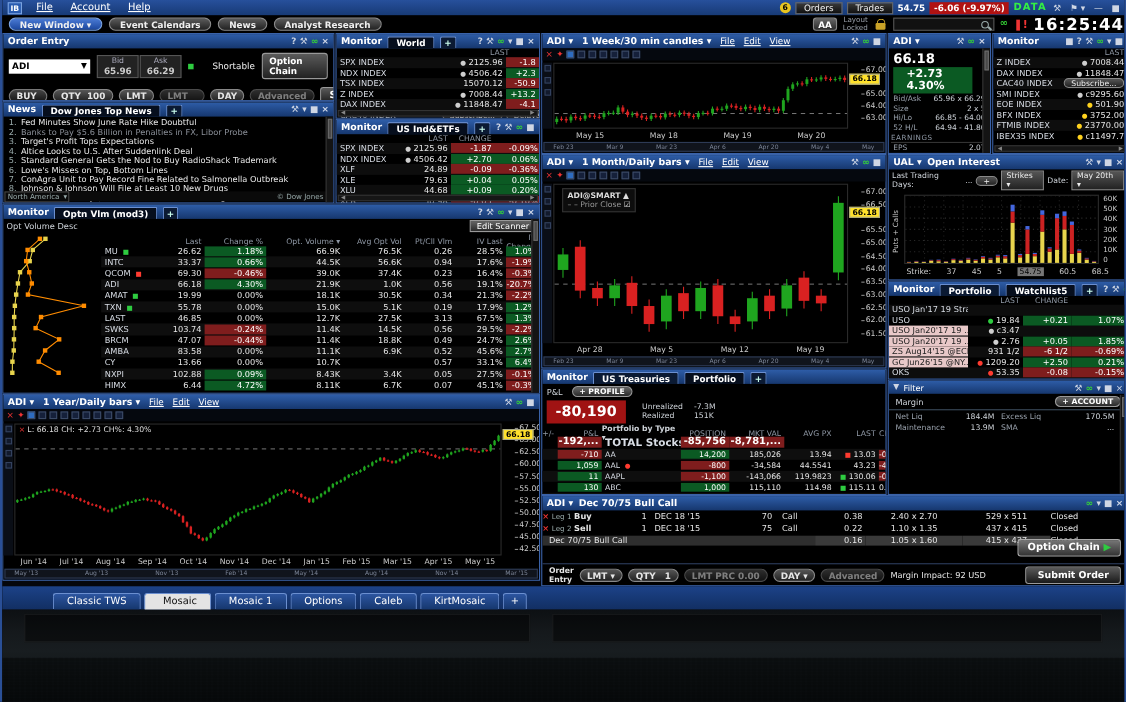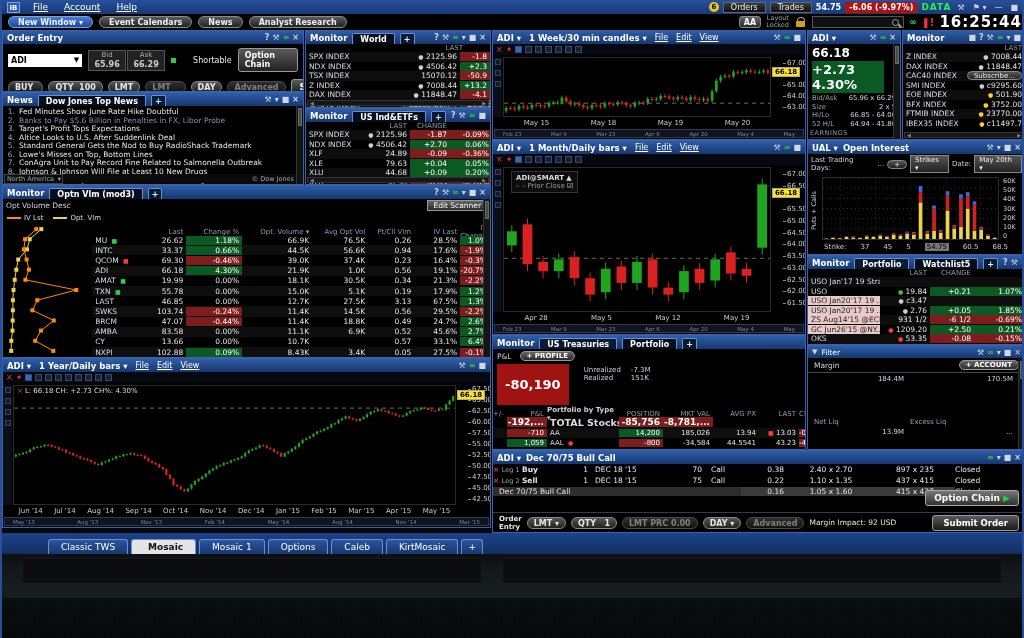--- a/index.html
+++ b/index.html
@@ -125,49 +125,49 @@
   .cscroll{position:absolute;left:1px;right:1px;bottom:1px;height:9px;background:#10141c;border:1px solid #2d3car;border:1px solid #2d3a55;display:flex;justify-content:space-between;align-items:center;font-size:5.5px;color:#7b8496;padding:0 8px;}
   .ledge{position:absolute;left:0;top:26px;bottom:22px;width:9px;background:#0a0e16;display:flex;flex-direction:column;align-items:center;gap:5px;padding-top:2px;font-size:6px;color:#5b6craft;color:#5b6f9e;}
   .ledge span{display:block;width:6px;height:6px;border:1px solid #33415e;background:#121a2c;}
   .ovl{position:absolute;left:14px;top:28px;font-size:7px;color:#ddd;z-index:3;}
   .ovl .rx{color:#e33;margin-right:2px;}
   .legendbox{position:absolute;left:18px;top:30px;background:#15151599;border:1px solid #333;padding:2px 4px;font-size:7px;color:#ddd;z-index:3;}
   .legendbox .pc{color:#999;}
 
   
   .qlast{font-size:12px;font-weight:bold;color:#fff;padding:2px 0 0 4px;}
-  .qchg{display:inline-block;background:#0b5a23;color:#fff;font-size:13px;font-weight:bold;padding:1px 0;margin:1px 16px 1px 4px;}
+  .qchg{display:inline-block;background:#0b5a23;color:#fff;font-size:10px;font-weight:bold;padding:1px 12px;margin:1px 16px 1px 4px;}
   .qrow{display:flex;font-size:6.8px;color:#cfd4da;padding:0 4px;height:8.6px;}
   .qrow .k{color:#98a0ab;width:30px;}
   .qrow .v{margin-left:auto;white-space:nowrap;}
   .qsec{font-size:6.5px;color:#8f98a5;border-bottom:1px solid #333;margin:1px 2px 0 2px;letter-spacing:.5px;}
 
   
   .oi-ctl{display:flex;align-items:center;font-size:7px;color:#cfd4da;gap:3px;padding:1px 3px;}
   .oi-dd{background:linear-gradient(#555,#222);border:1px solid #888;font-size:7px;padding:0 4px;color:#eee;}
   .oi-wrap{position:absolute;left:14px;right:26px;top:36px;bottom:14px;border:1px solid #2c2c2c;}
   .oi-ylab{position:absolute;left:2px;top:40px;bottom:14px;width:10px;font-size:6.5px;color:#ccc;writing-mode:vertical-rl;transform:rotate(180deg);text-align:center;}
   .oi-yaxis{position:absolute;right:2px;top:36px;bottom:14px;width:22px;font-size:6.5px;color:#ccc;}
   .oi-xaxis{position:absolute;left:14px;right:26px;bottom:3px;font-size:7px;color:#ccc;display:flex;gap:14px;padding-left:2px;}
   .strikehl{background:#777;color:#000;padding:0 2px;}
 
   
   .filterbar{height:12px;background:linear-gradient(#2e5da8,#16376e);display:flex;align-items:center;justify-content:flex-end;gap:4px;font-size:7.5px;color:#fff;padding:0 4px;}
   .funnel{color:#cfd6e4;font-size:7px;}
   .acct-margin{display:flex;align-items:center;font-size:7.5px;color:#cfd4da;padding:2px 6px;border-bottom:1px solid #3a4a5a;}
   .acctbtn{margin-left:auto;background:linear-gradient(#666,#2a2a2a);border:1px solid #999;border-radius:8px;font-size:7px;font-weight:bold;padding:0 6px;color:#fff;}
   .acct-grid{display:grid;grid-template-columns:52px 44px 52px 1fr;font-size:7px;color:#cfd4da;padding:2px 6px;row-gap:2px;}
-  .acct-grid .k{color:#98a0ab;margin-top:43px;}
+  .acct-grid .k{color:#98a0ab;}
   .acct-grid .v{text-align:right;padding-right:6px;}
 
   
   .pnl-top{display:flex;align-items:center;gap:8px;padding:2px 4px;}
   .pnl-lbl{font-size:7.5px;color:#cfd4da;}
   .profilebtn{background:linear-gradient(#666,#2a2a2a);border:1px solid #999;border-radius:8px;font-size:7px;font-weight:bold;color:#fff;padding:0 6px;}
-  .pnl-big{background:#a01313;color:#fff;font-size:13px;font-weight:bold;padding:13px 8px;margin:1px 0 1px 4px;display:inline-block;}
+  .pnl-big{background:#a01313;color:#fff;font-size:13px;font-weight:bold;padding:3px 8px;margin:1px 0 1px 4px;display:inline-block;}
   .pnl-sub{display:inline-grid;grid-template-columns:auto auto;column-gap:10px;font-size:7px;color:#cfd4da;vertical-align:top;margin-left:10px;margin-top:3px;}
   .pf-grid{grid-template-columns:14px 40px 72px 44px 50px 46px 40px 1fr;}
   .pf-grid .mrow,.pfrow{height:10px;}
   .pfrow{display:grid;grid-template-columns:14px 40px 72px 44px 50px 46px 40px 1fr;font-size:7px;align-items:center;height:10px;}
   .pfrow:nth-child(even){background:#0e0e0e;}
   .pfrow.total{font-size:9px;font-weight:bold;height:12px;}
   .pfrow.total .sym{font-size:9.5px;}
 
   
   .bc-grid{display:grid;grid-template-columns:64px 34px 74px 40px 36px 46px 88px 80px 52px 1fr;font-size:7.5px;align-items:center;}
@@ -179,21 +179,21 @@
   .oc2btn{position:absolute;right:6px;bottom:26px;background:linear-gradient(#777,#333);border:1px solid #aaa;border-radius:3px;color:#fff;font-size:9px;font-weight:bold;padding:2px 8px;}
   .oc2btn .ar{color:#2ecc40;}
   .bc-order{position:absolute;left:0;right:0;bottom:0;height:20px;border-top:1px solid #2c3c5c;display:flex;align-items:center;gap:5px;padding:0 6px;font-size:7.5px;}
   .bc-order .lbl{font-size:7px;font-weight:bold;line-height:8px;white-space:pre-line;}
   .subord{margin-left:auto;background:linear-gradient(#5a5a5a,#1a1a1a);border:1px solid #999;border-radius:3px;color:#fff;font-size:8.5px;font-weight:bold;padding:2px 10px;}
 
   
   .tabsbar{position:absolute;left:0;top:533px;width:1024px;height:21px;background:linear-gradient(#1c4288,#122f63);display:flex;align-items:flex-end;padding-left:46px;gap:3px;z-index:4;}
   .wstab{background:linear-gradient(#2c55a0,#16376e);border:1px solid #6b8fd0;border-bottom:none;border-radius:3px 3px 0 0;
     color:#fff;font-size:9px;padding:2px 12px;}
-  .wstab.active{background:#e4e4e4;color:#111;font-weight:bold;padding-left:16px;}
+  .wstab.active{background:#e4e4e4;color:#111;font-weight:normal;padding-left:16px;}
   .wstab.plus{padding:2px 6px;}
 
   .reflection{position:absolute;left:0;top:554px;width:1024px;height:84px;
     background:linear-gradient(180deg,#0d1013 0%,#15191c 25%,#181d20 45%,#121618 70%,#0c0f11 100%);}
   .ghost{position:absolute;background:#000;opacity:.45;border:1px solid #222;}
   .noise{position:absolute;left:0;right:0;bottom:0;height:40px;opacity:.5;
     background:repeating-linear-gradient(90deg,#1a1f22 0 2px,#0e1214 2px 5px),repeating-linear-gradient(0deg,#161a1d 0 1px,#0d1113 1px 3px);
     background-blend-mode:overlay;}
 </style>
 </head>
@@ -486,30 +486,20 @@
         <span class="hic hic-link">∞</span>
         <span class="hic hic-down">▾</span>
         <span class="hic hic-max">■</span>
         <span class="hic hic-close">×</span>
       </span>
     </div>
   <div class="scan-sub">
       <span>Opt Volume Desc</span>
     <span class="editbtn">Edit Scanner</span>
     </div>
-  <div class="legend">
-    <span class="lg">
-        <span class="lgline" style="background:#ff8c00;"></span>
-        <span>IV Lst</span>
-      </span>
-    <span class="lg">
-        <span class="lgline" style="background:#e8d44d;"></span>
-        <span>Opt. Vlm</span>
-      </span>
-  </div>
   <div class="scan-wrap">
     <div class="sparkbox"><svg width="89" height="132">
           <polyline points="38.3,5.1 26.8,15.2 24.0,25.4 15.2,35.5 13.3,45.7 11.7,55.8 10.5,66.0 9.9,76.2 9.9,86.3 9.7,96.5 9.5,106.6 8.3,116.8 8.2,126.9" fill="none" stroke="#e8d44d" stroke-width="1"></polyline>
           <rect x="36.3" y="3.1" width="4" height="4" fill="#e8d44d"></rect>
           <rect x="24.8" y="13.2" width="4" height="4" fill="#e8d44d"></rect>
           <rect x="22.0" y="23.4" width="4" height="4" fill="#e8d44d"></rect>
           <rect x="13.2" y="33.5" width="4" height="4" fill="#e8d44d"></rect>
           <rect x="11.3" y="43.7" width="4" height="4" fill="#e8d44d"></rect>
           <rect x="9.7" y="53.8" width="4" height="4" fill="#e8d44d"></rect>
           <rect x="8.5" y="64.0" width="4" height="4" fill="#e8d44d"></rect>
@@ -1781,21 +1771,21 @@
   <div>
 
       <div class="bc-grid bc-row">
         <span><span class="bc-x">×</span> <span style="color:#9aa;font-size:6.5px;">Leg 1</span> <b>Buy</b></span>
         <span class="cell-r">1</span>
         <span style="padding-left:4px">DEC 18 '15</span>
         <span class="cell-r">70</span>
         <span style="padding-left:6px">Call</span>
         <span class="cell-r">0.38</span>
         <span style="text-align:center">2.40 x 2.70</span>
-        <span style="text-align:center">897 x 235</span>
+        <span style="text-align:center">529 x 511</span>
         <span>Closed</span>
         <span></span>
       </div>
 
       <div class="bc-grid bc-row">
         <span><span class="bc-x">×</span> <span style="color:#9aa;font-size:6.5px;">Leg 2</span> <b>Sell</b></span>
         <span class="cell-r">1</span>
         <span style="padding-left:4px">DEC 18 '15</span>
         <span class="cell-r">75</span>
         <span style="padding-left:6px">Call</span>

